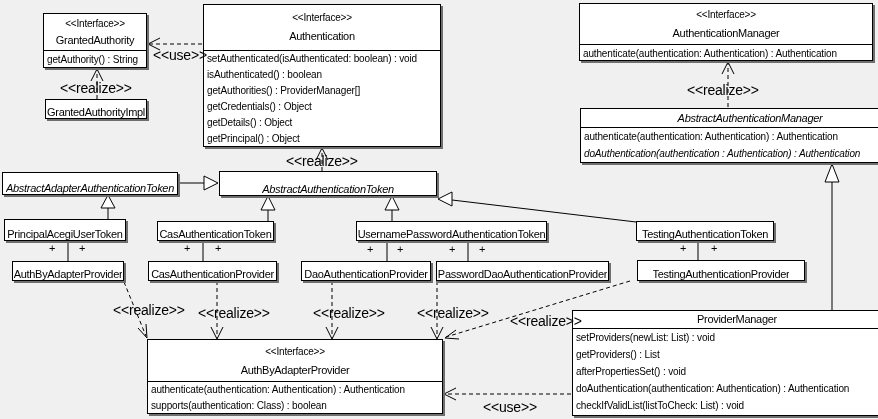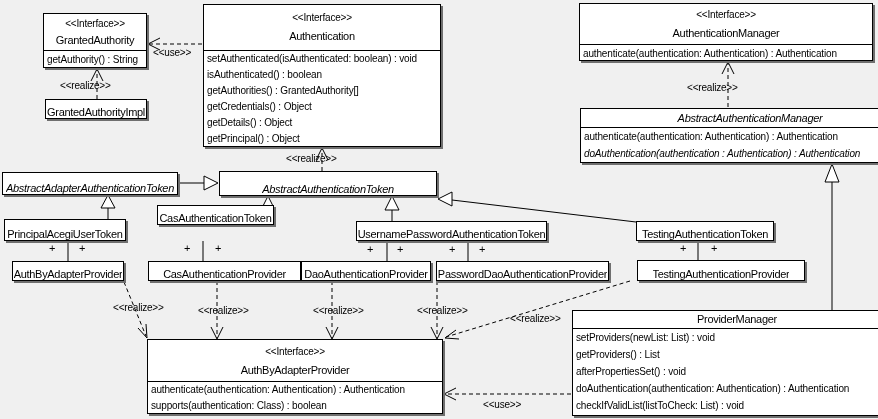--- a/index.html
+++ b/index.html
@@ -7,21 +7,21 @@
   #canvas{position:relative;width:878px;height:419px;background:#f0f0f0;overflow:hidden;}
   .box{position:absolute;background:#fff;border:1px solid #000;box-shadow:2px 2px 0 #6f6f6f;box-sizing:border-box;}
   .hdr{text-align:center;}
   .hdr.sep{border-bottom:1px solid #000;}
   .stereo{font-size:10px;letter-spacing:-0.2px;}
   .cname{font-size:11px;letter-spacing:-0.3px;white-space:nowrap;overflow:hidden;}
   .it{font-style:italic;}
   .m{padding-left:3px;white-space:nowrap;overflow:hidden;font-size:10px;letter-spacing:-0.15px;height:16px;line-height:16px;}
   .m.ovf{overflow:visible;}
   .simple{display:flex;align-items:flex-end;justify-content:center;}
-  .lbl{position:absolute;font-size:10px;letter-spacing:-0.2px;white-space:nowrap;color:#000;}
+  .lbl{position:absolute;font-size:14px;letter-spacing:-0.2px;white-space:nowrap;color:#000;}
   .plus{position:absolute;font-size:11px;line-height:11px;color:#000;}
   svg.rel{position:absolute;left:0;top:0;pointer-events:none;}
   svg.rel path{stroke:#000;stroke-width:1;fill:none;}
   svg.rel path.dash{stroke-dasharray:4,3;}
   svg.rel polygon{stroke:#000;stroke-width:1;fill:#fff;}
 </style>
 </head>
 <body>
 
 <div id="canvas">
@@ -85,21 +85,21 @@
   </div>
 
   <div class="box" style="left:203px;top:4px;width:238px;height:143px">
     <div class="hdr sep" style="height:42px;padding-top:3px">
       <div class="stereo" style="line-height:19px">&lt;&lt;Interface&gt;&gt;</div>
       <div class="cname" style="line-height:19px">Authentication</div>
     </div>
     <div>
       <div class="m">setAuthenticated(isAuthenticated: boolean) : void</div>
       <div class="m">isAuthenticated() : boolean</div>
-      <div class="m">getAuthorities() : GrantedAuthority[]</div>
+      <div class="m">getAuthorities() : ProviderManager[]</div>
       <div class="m">getCredentials() : Object</div>
       <div class="m">getDetails() : Object</div>
       <div class="m">getPrincipal() : Object</div>
     </div>
   </div>
 
   <div class="box" style="left:579px;top:3px;width:294px;height:58px">
     <div class="hdr sep" style="height:38px;padding-top:2px">
       <div class="stereo" style="line-height:18px">&lt;&lt;Interface&gt;&gt;</div>
       <div class="cname" style="line-height:18px">AuthenticationManager</div>
@@ -123,34 +123,34 @@
     <div class="cname it">AbstractAdapterAuthenticationToken</div>
   </div>
 
   <div class="box simple" style="left:4px;top:219px;width:122px;height:22px">
     <div class="cname">PrincipalAcegiUserToken</div>
   </div>
 
   <div class="box simple" style="left:219px;top:171px;width:218px;height:25px">
     <div class="cname it">AbstractAuthenticationToken</div>
   </div>
-  <div class="box simple" style="left:157px;top:205px;width:117px;height:20px">
+  <div class="box simple" style="left:157px;top:221px;width:117px;height:20px">
     <div class="cname">CasAuthenticationToken</div>
   </div>
   <div class="box simple" style="left:356px;top:221px;width:191px;height:20px">
     <div class="cname">UsernamePasswordAuthenticationToken</div>
   </div>
   <div class="box simple" style="left:636px;top:221px;width:138px;height:20px">
     <div class="cname">TestingAuthenticationToken</div>
   </div>
 
   <div class="box simple" style="left:12px;top:261px;width:112px;height:20px">
     <div class="cname">AuthByAdapterProvider</div>
   </div>
-  <div class="box simple" style="left:148px;top:261px;width:153px;height:20px">
+  <div class="box simple" style="left:148px;top:261px;width:129px;height:20px">
     <div class="cname">CasAuthenticationProvider</div>
   </div>
   <div class="box simple" style="left:301px;top:261px;width:130px;height:20px">
     <div class="cname">DaoAuthenticationProvider</div>
   </div>
   <div class="box simple" style="left:436px;top:261px;width:173px;height:20px">
     <div class="cname">PasswordDaoAuthenticationProvider</div>
   </div>
   <div class="box simple" style="left:637px;top:260px;width:168px;height:21px">
     <div class="cname">TestingAuthenticationProvider</div>

